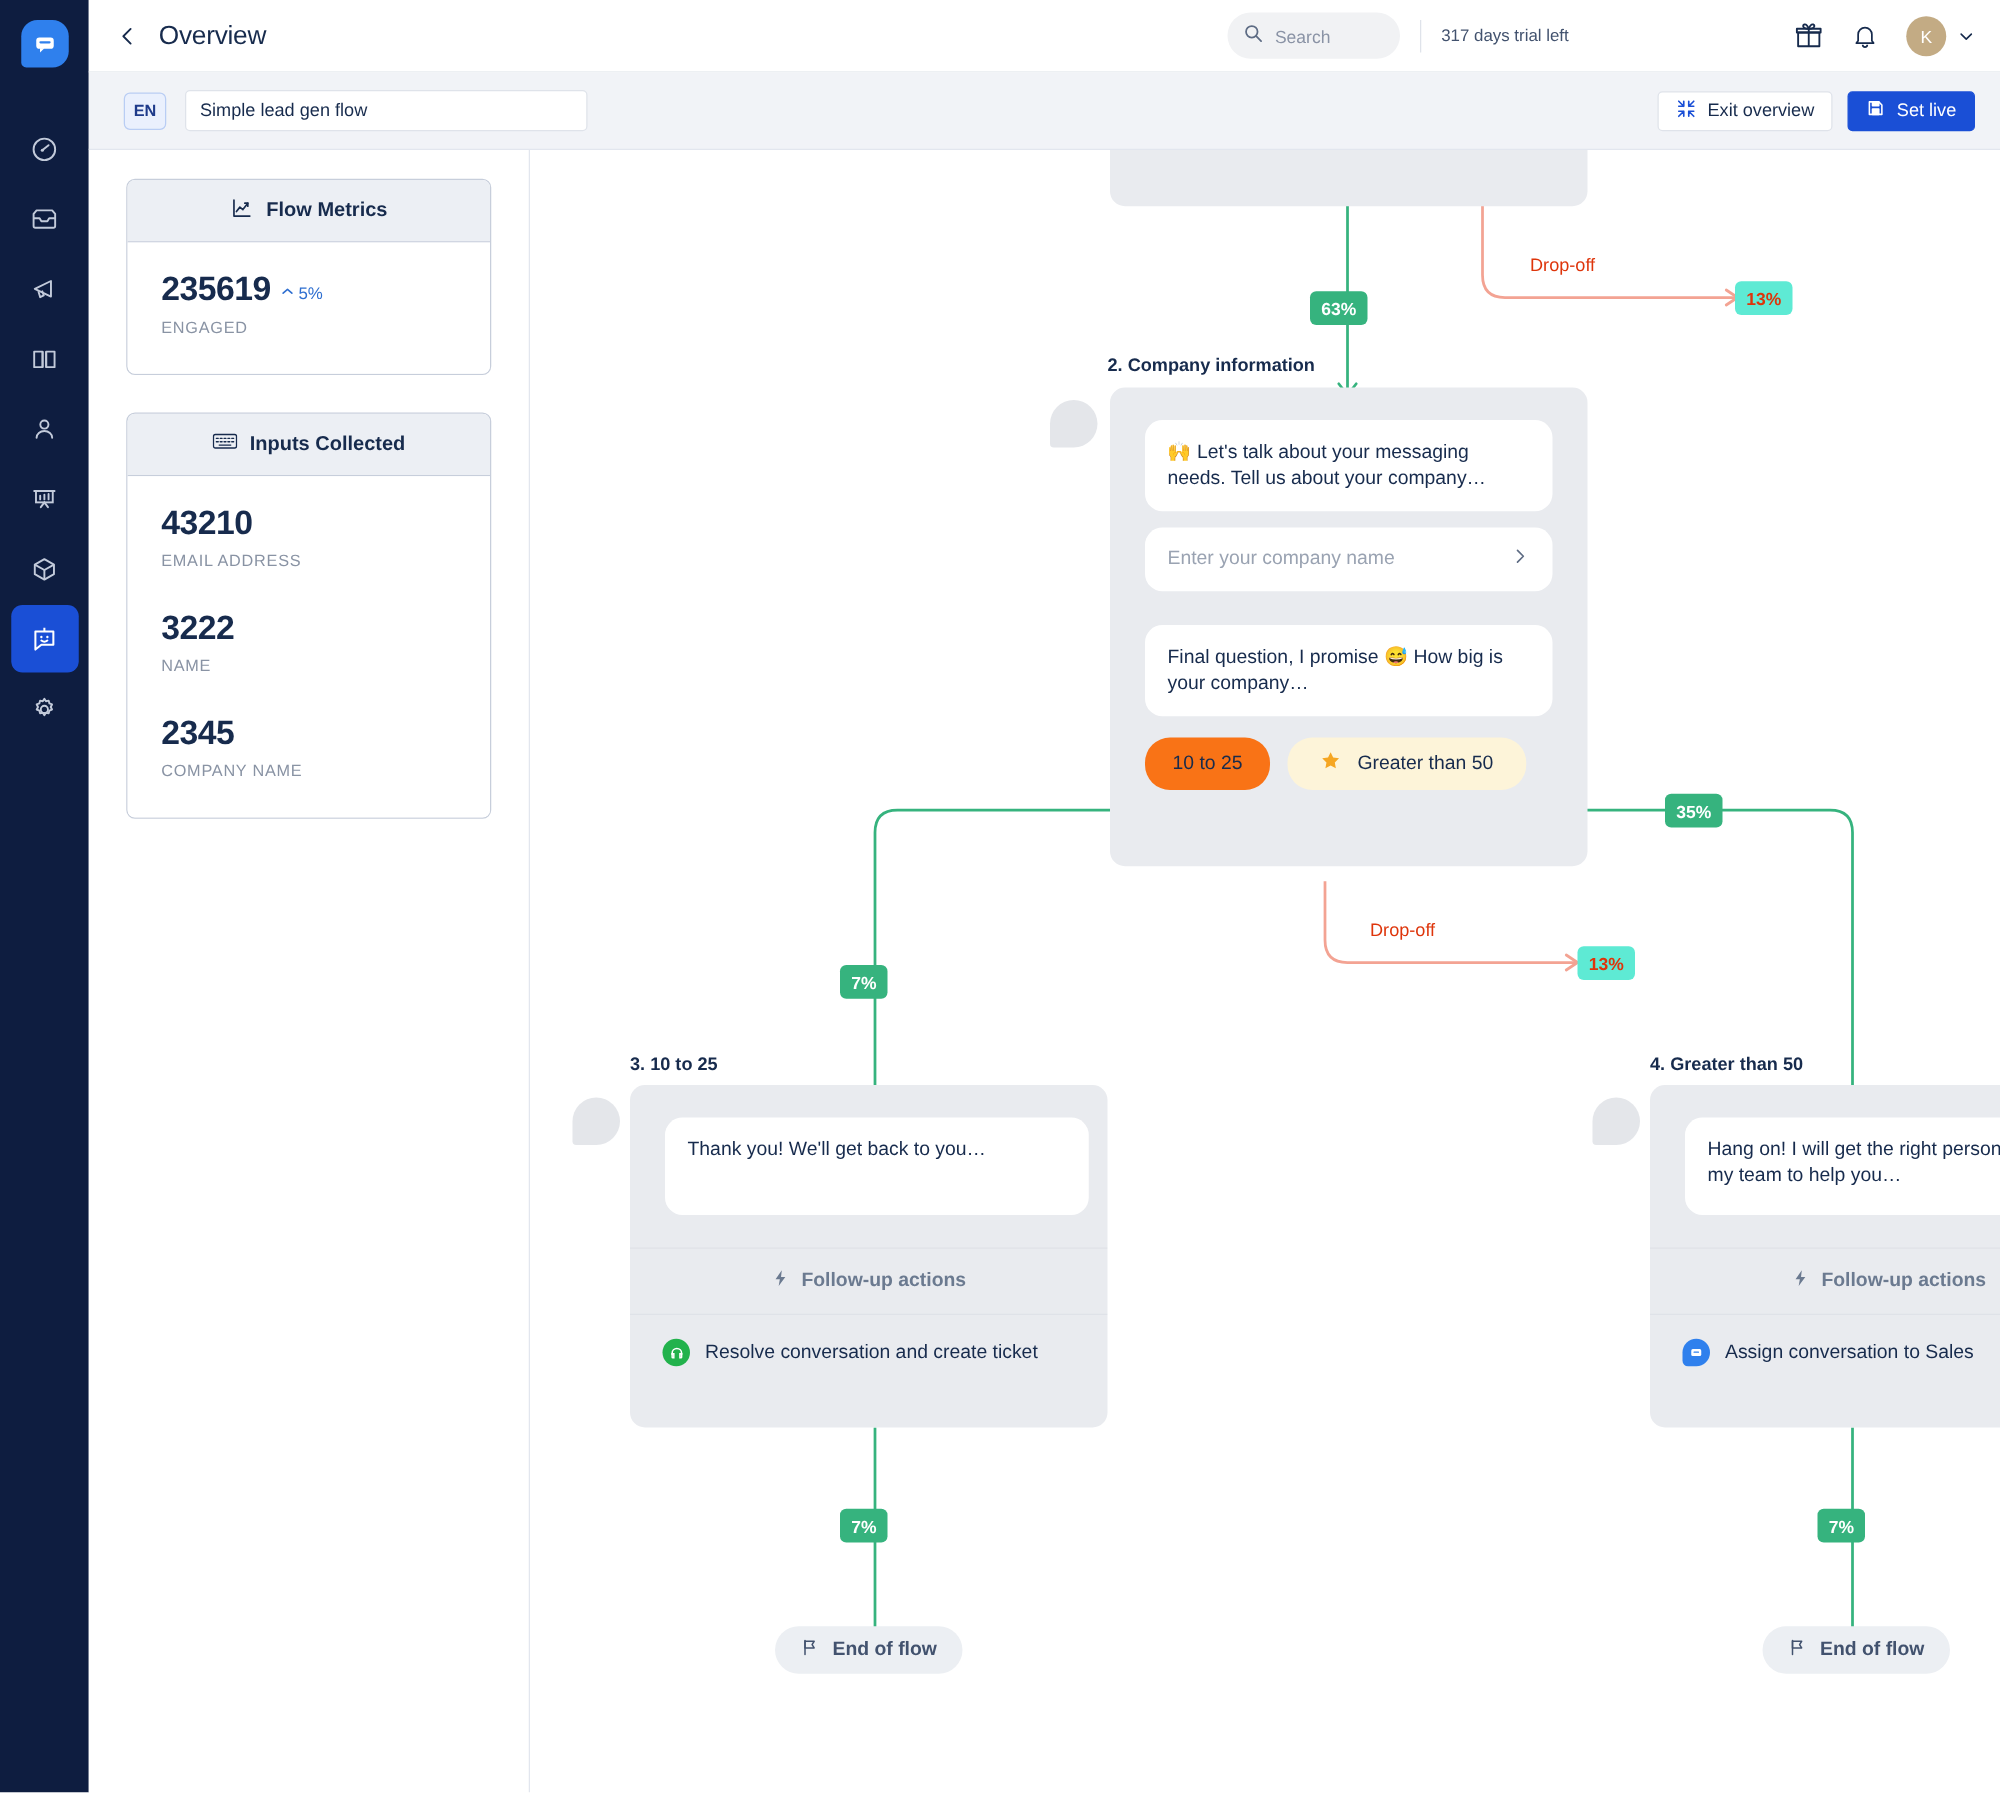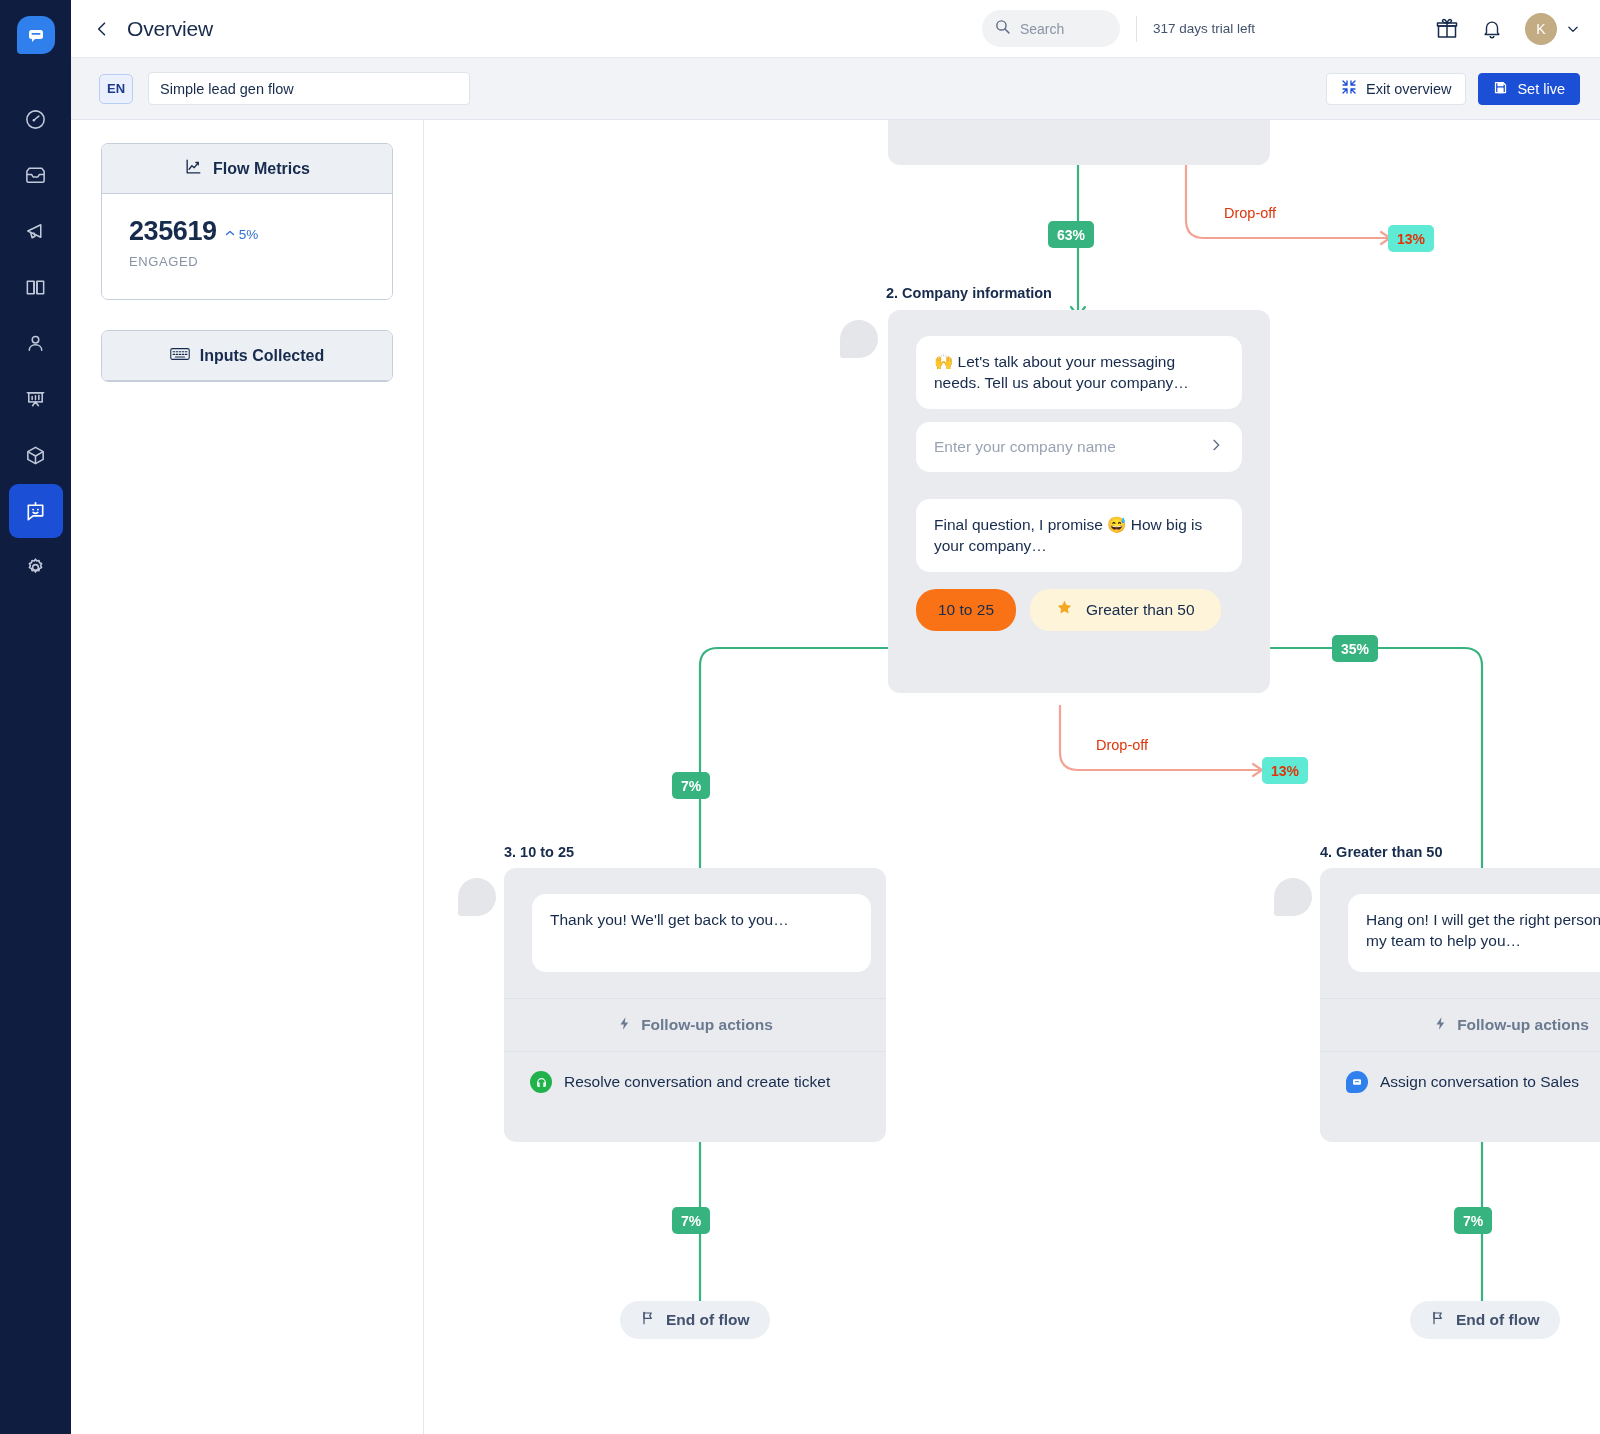--- a/index.html
+++ b/index.html
@@ -363,20 +363,40 @@
         <section class="card">
           <div class="card-head">
             <span>
               <svg width="20" height="16" viewBox="0 0 26 18" fill="none" stroke="#172b4d" stroke-width="1.4">
                   <rect x="1" y="2" width="24" height="14" rx="2"></rect>
                   <path d="M4 6h2M8 6h2M12 6h2M16 6h2M20 6h2M4 9.5h2M8 9.5h2M12 9.5h2M16 9.5h2M20 9.5h2M7 13h12" stroke-linecap="round"></path>
                 </svg>
             </span>
             <span>Inputs Collected</span>
           </div>
+          <div class="card-body">
+            <div class="metric">
+              <div class="metric-top">
+                  <span class="metric-val">43210</span>
+                </div>
+              <div class="metric-label">EMAIL ADDRESS</div>
+            </div>
+            <div class="metric">
+              <div class="metric-top">
+                  <span class="metric-val">3222</span>
+                </div>
+              <div class="metric-label">NAME</div>
+            </div>
+            <div class="metric">
+              <div class="metric-top">
+                  <span class="metric-val">2345</span>
+                </div>
+              <div class="metric-label">COMPANY NAME</div>
+            </div>
+          </div>
         </section>
       </aside>
 
       <main class="canvas">
         <div class="canvas-inner">
 
           <svg class="wires" viewBox="0 0 1176 1314" preserveAspectRatio="none">
 
             <path d="M654 0 V 194" stroke="#36b37e" stroke-width="2.2" fill="none"></path>
             <path d="M647 187 L654 196 L661 187" stroke="#36b37e" stroke-width="2.2" fill="none" stroke-linecap="round" stroke-linejoin="round"></path>
@@ -395,21 +415,21 @@
 
             <path d="M276 1022 V 1196" stroke="#36b37e" stroke-width="2.2" fill="none"></path>
             <path d="M269 1189 L276 1198 L283 1189" stroke="#36b37e" stroke-width="2.2" fill="none" stroke-linecap="round" stroke-linejoin="round"></path>
 
             <path d="M1058 1022 V 1196" stroke="#36b37e" stroke-width="2.2" fill="none"></path>
             <path d="M1051 1189 L1058 1198 L1065 1189" stroke="#36b37e" stroke-width="2.2" fill="none" stroke-linecap="round" stroke-linejoin="round"></path>
           </svg>
 
           <div class="node" style="left:464px; top:-60px; width:382px; height:105px; border-radius:12px;"></div>
 
-          <div class="badge badge-green" style="left:624px; top:101px;text-align:center;">63%</div>
+          <div class="badge badge-green" style="left:624px; top:113px;text-align:center;">63%</div>
 
           <div class="droplbl" style="left:800px; top:85px;">Drop-off</div>
           <div class="badge badge-red" style="left:964px; top:105px;">13%</div>
 
           <div class="node-label" style="left:462px; top:165px;">2. Company information</div>
           <div class="node-dot" style="left:416px; top:200px;"></div>
           <div class="node" style="left:464px; top:190px; width:382px; height:383px; padding:26px 28px;">
             <div class="bubble">🙌 Let's talk about your messaging needs. Tell us about your company…</div>
             <div class="input-bubble" style="margin-top:13px;">
               <span>Enter your company name</span>

